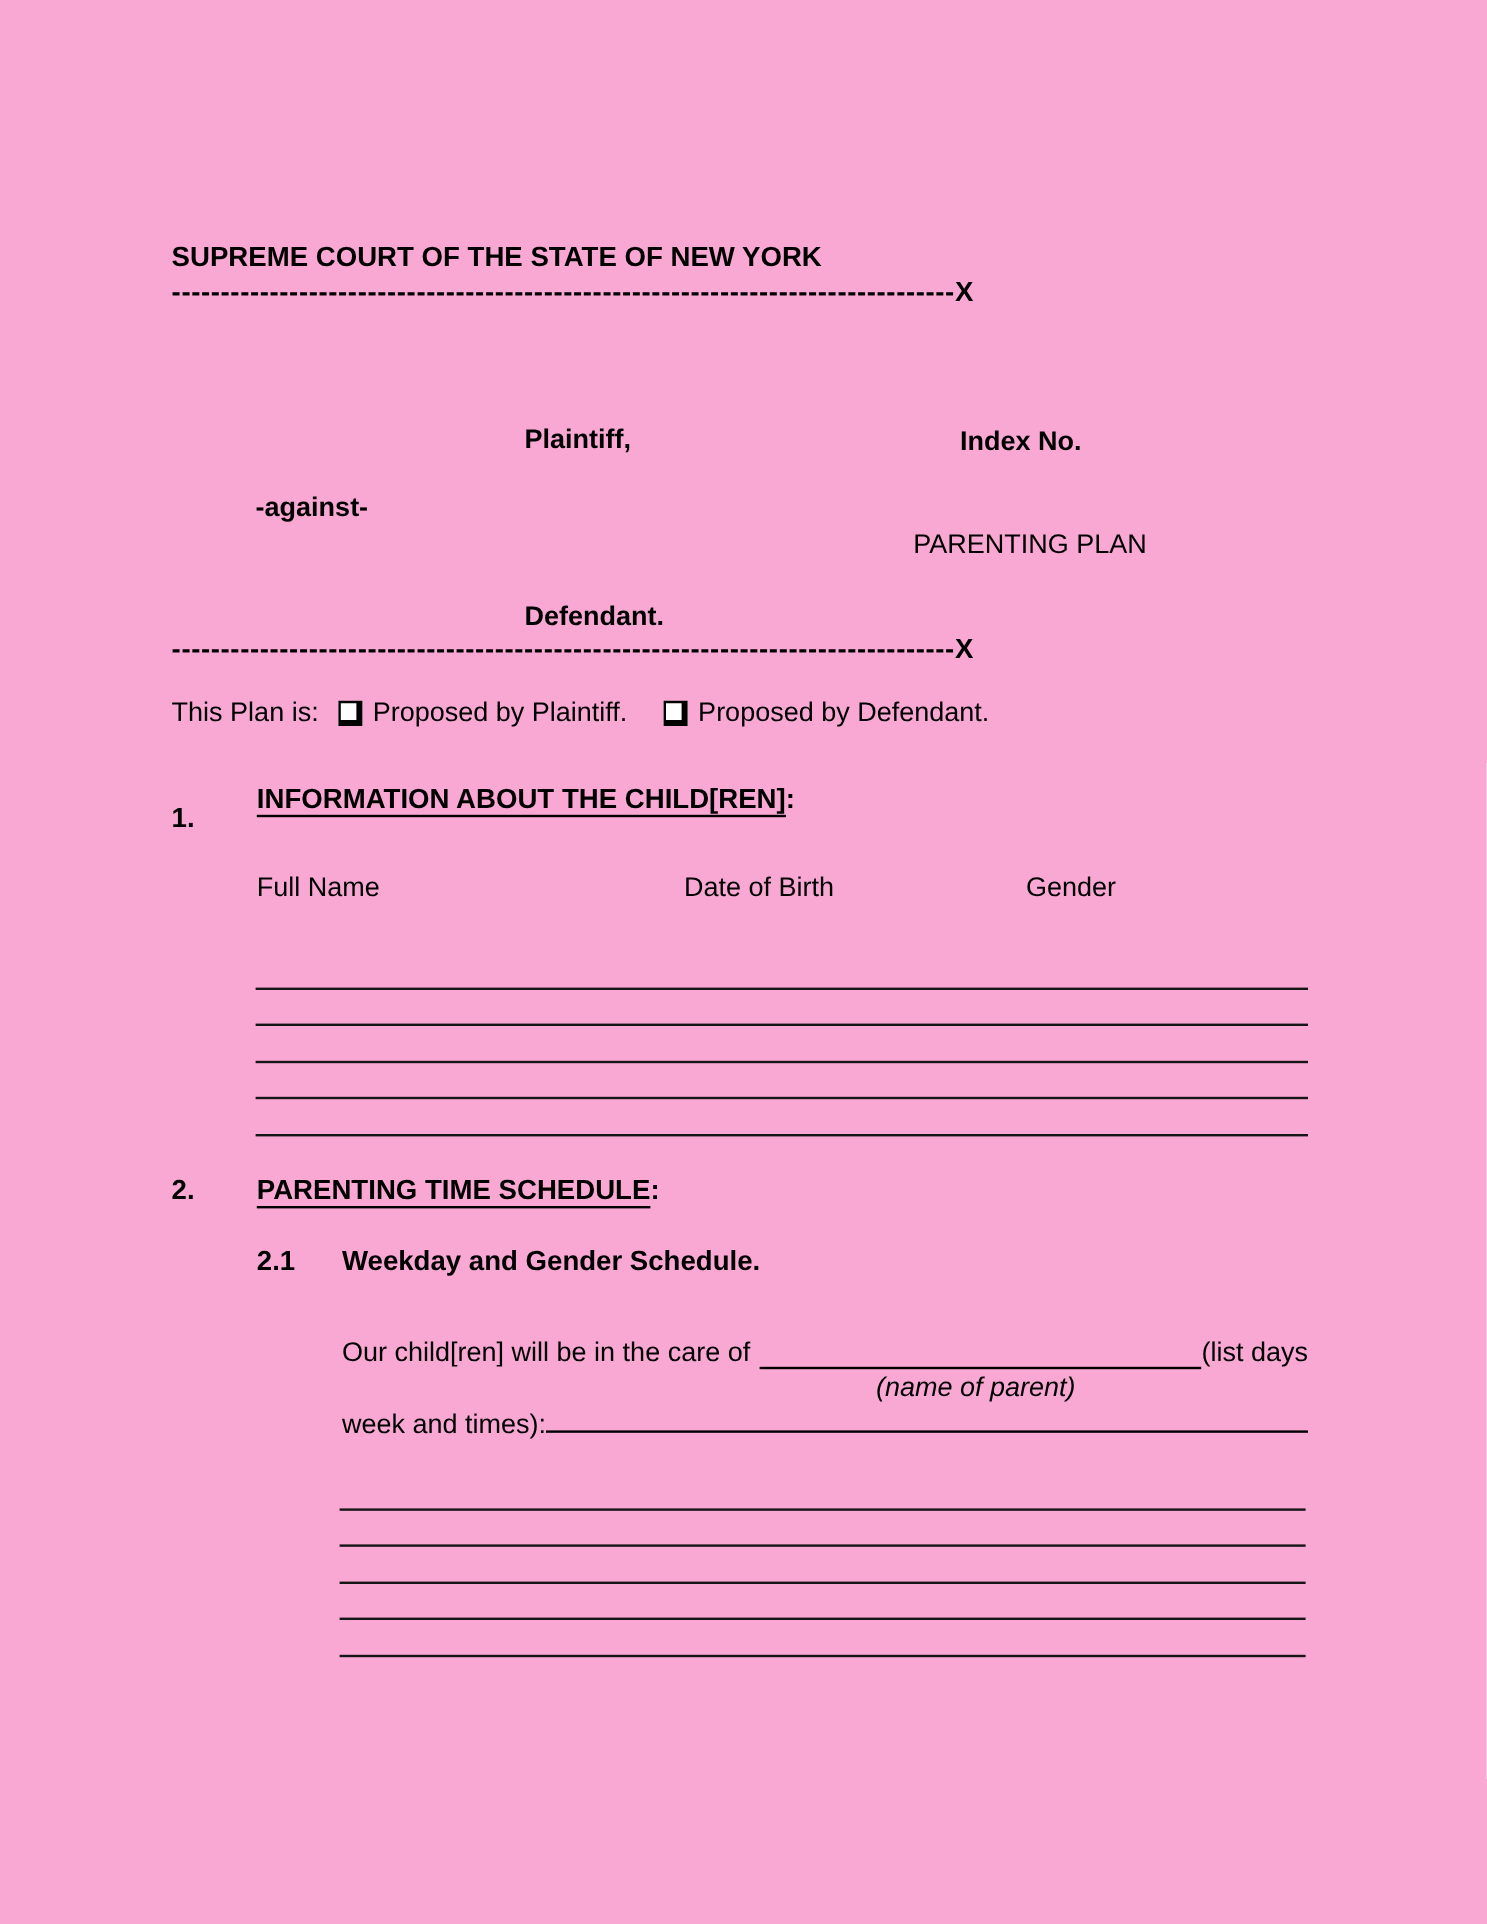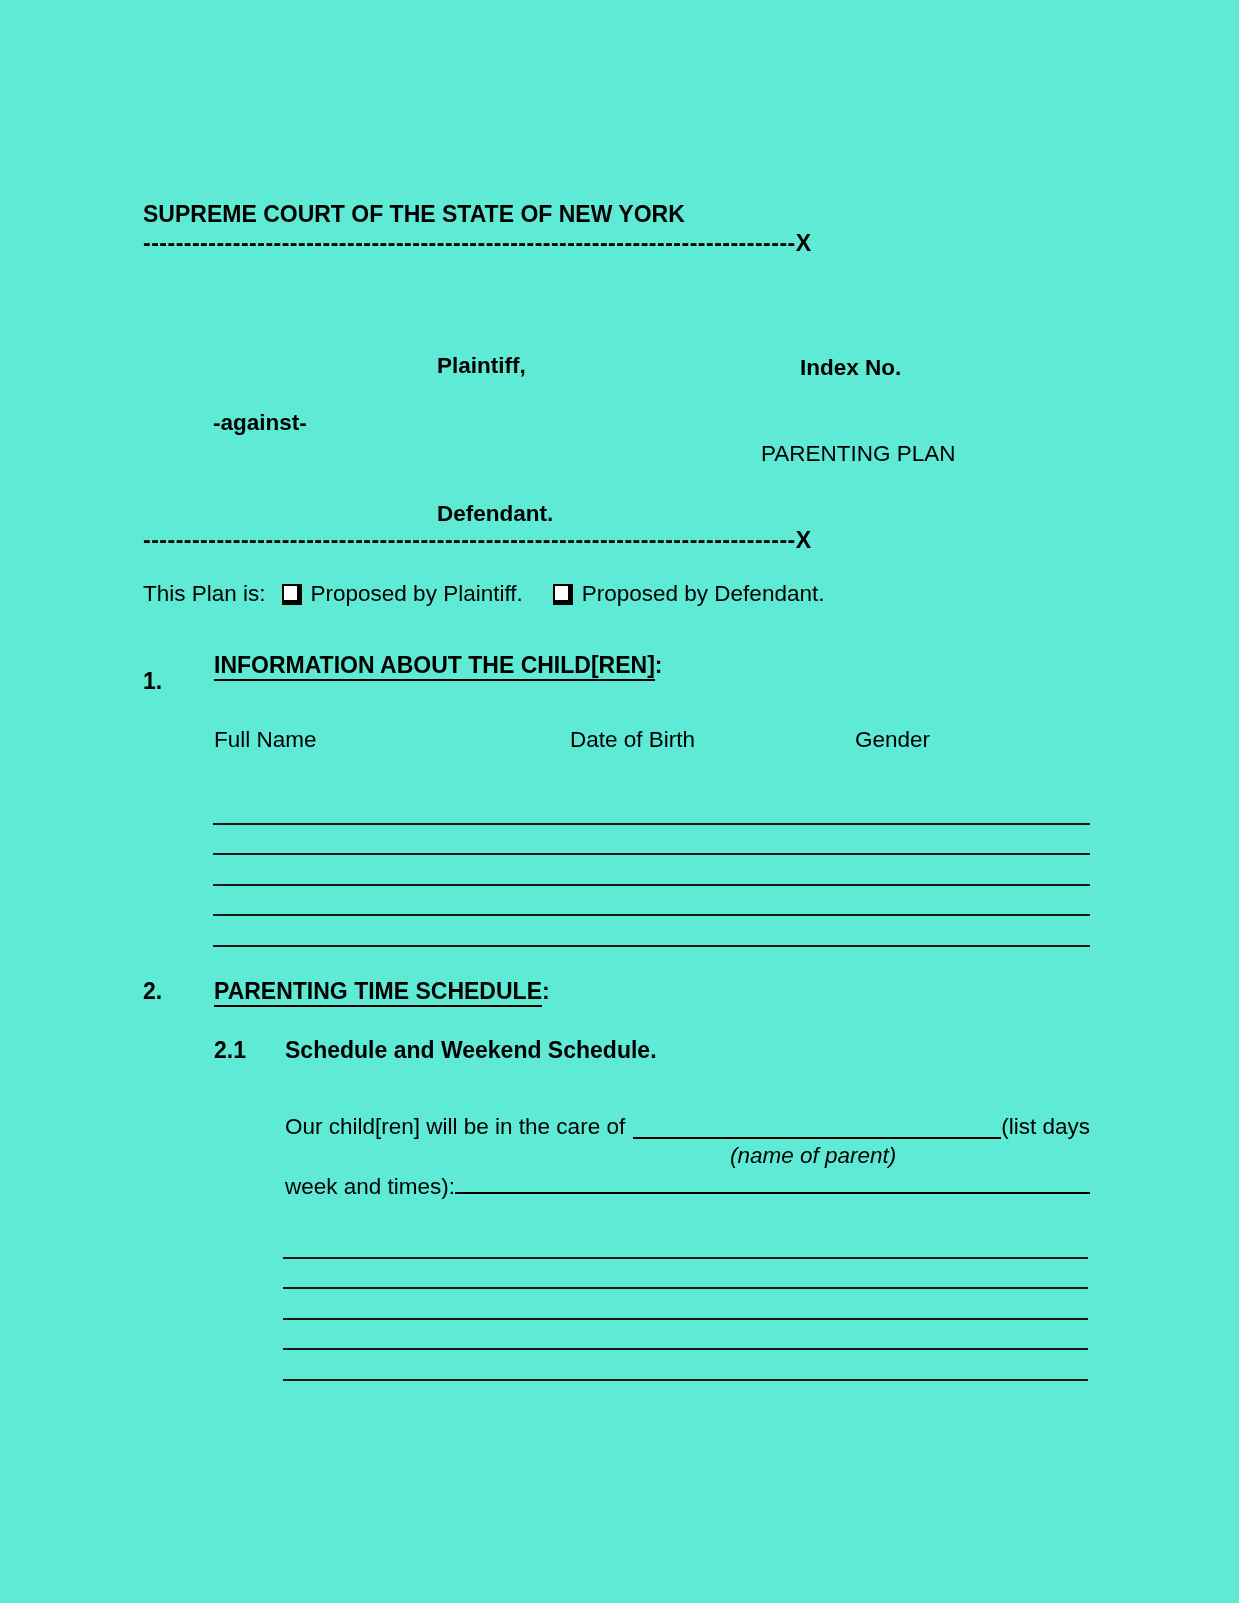--- a/index.html
+++ b/index.html
@@ -1,20 +1,20 @@
 <!DOCTYPE html>
 <html><head>
 <meta charset="utf-8">
 <style>
   html, body { margin: 0; padding: 0; background: #ffffff; }
   .page {
     position: relative;
     width: 1239px;
     height: 1603px;
-    background: #5eead4;
+    background: #f9a8d4;
     color: #000000;
     font-family: "Liberation Sans", sans-serif;
     font-size: 22.5px;
     overflow: hidden;
   }
   .abs { position: absolute; }
   .court-block { left: 143px; top: 200px; line-height: 29px; font-weight: bold; font-size: 23px; white-space: nowrap; }
   .divider { font-weight: bold; font-size: 23px; letter-spacing: 0.5px; white-space: nowrap; }
 
   .caption { left: 143px; top: 353px; width: 950px; height: 210px; }
@@ -56,21 +56,21 @@
     color: #616161;
     white-space: nowrap;
   }
 
   .rule-lines { }
   .rule-line { height: 28.5px; border-bottom: 2px solid #161616; }
   .lines-sec1 { left: 213px; top: 794px; width: 877px; }
   .lines-sec2 { left: 283px; top: 1228px; width: 805px; }
 
   .para { left: 285px; top: 1112px; width: 805px; line-height: 29px; }
-  .para-row1 { display: flex; align-items: center; white-space: nowrap; }
+  .para-row1 { display: flex; align-items: flex-end; white-space: nowrap; }
   .blank-grow { flex: 1 1 auto; border-bottom: 2px solid #000; height: 22px; min-width: 40px; }
   .para-row3 { font-style: italic; padding-left: 445px; white-space: nowrap; }
   .para-row4 { display: flex; align-items: baseline; white-space: nowrap; }
 </style>
 </head>
 <body>
 
 <div class="page">
 
   <div class="abs court-block">
@@ -114,21 +114,21 @@
       <div class="rule-line"></div>
       <div class="rule-line"></div>
     </div>
 
   <div class="abs sec-head sec-num" style="top:978px;">2.</div>
   <div class="abs sec-head sec-title" style="top:978px;">
     <span class="u">PARENTING TIME SCHEDULE</span><span>:</span>
   </div>
 
   <div class="abs sec-head" style="left:214px; top:1037px;">2.1</div>
-  <div class="abs sec-head" style="left:285px; top:1037px;">Schedule and Weekend Schedule.</div>
+  <div class="abs sec-head" style="left:285px; top:1037px;">Weekday and Gender Schedule.</div>
 
   <div class="abs para">
     <div class="para-row1">
       <span>Our child[ren] will be in the care of</span>
       <span style="width:8px;"></span>
       <span class="blank-grow"></span>
       <span>(list days</span>
     </div>
     <div class="para-row3">(name of parent)</div>
     <div class="para-row4">

